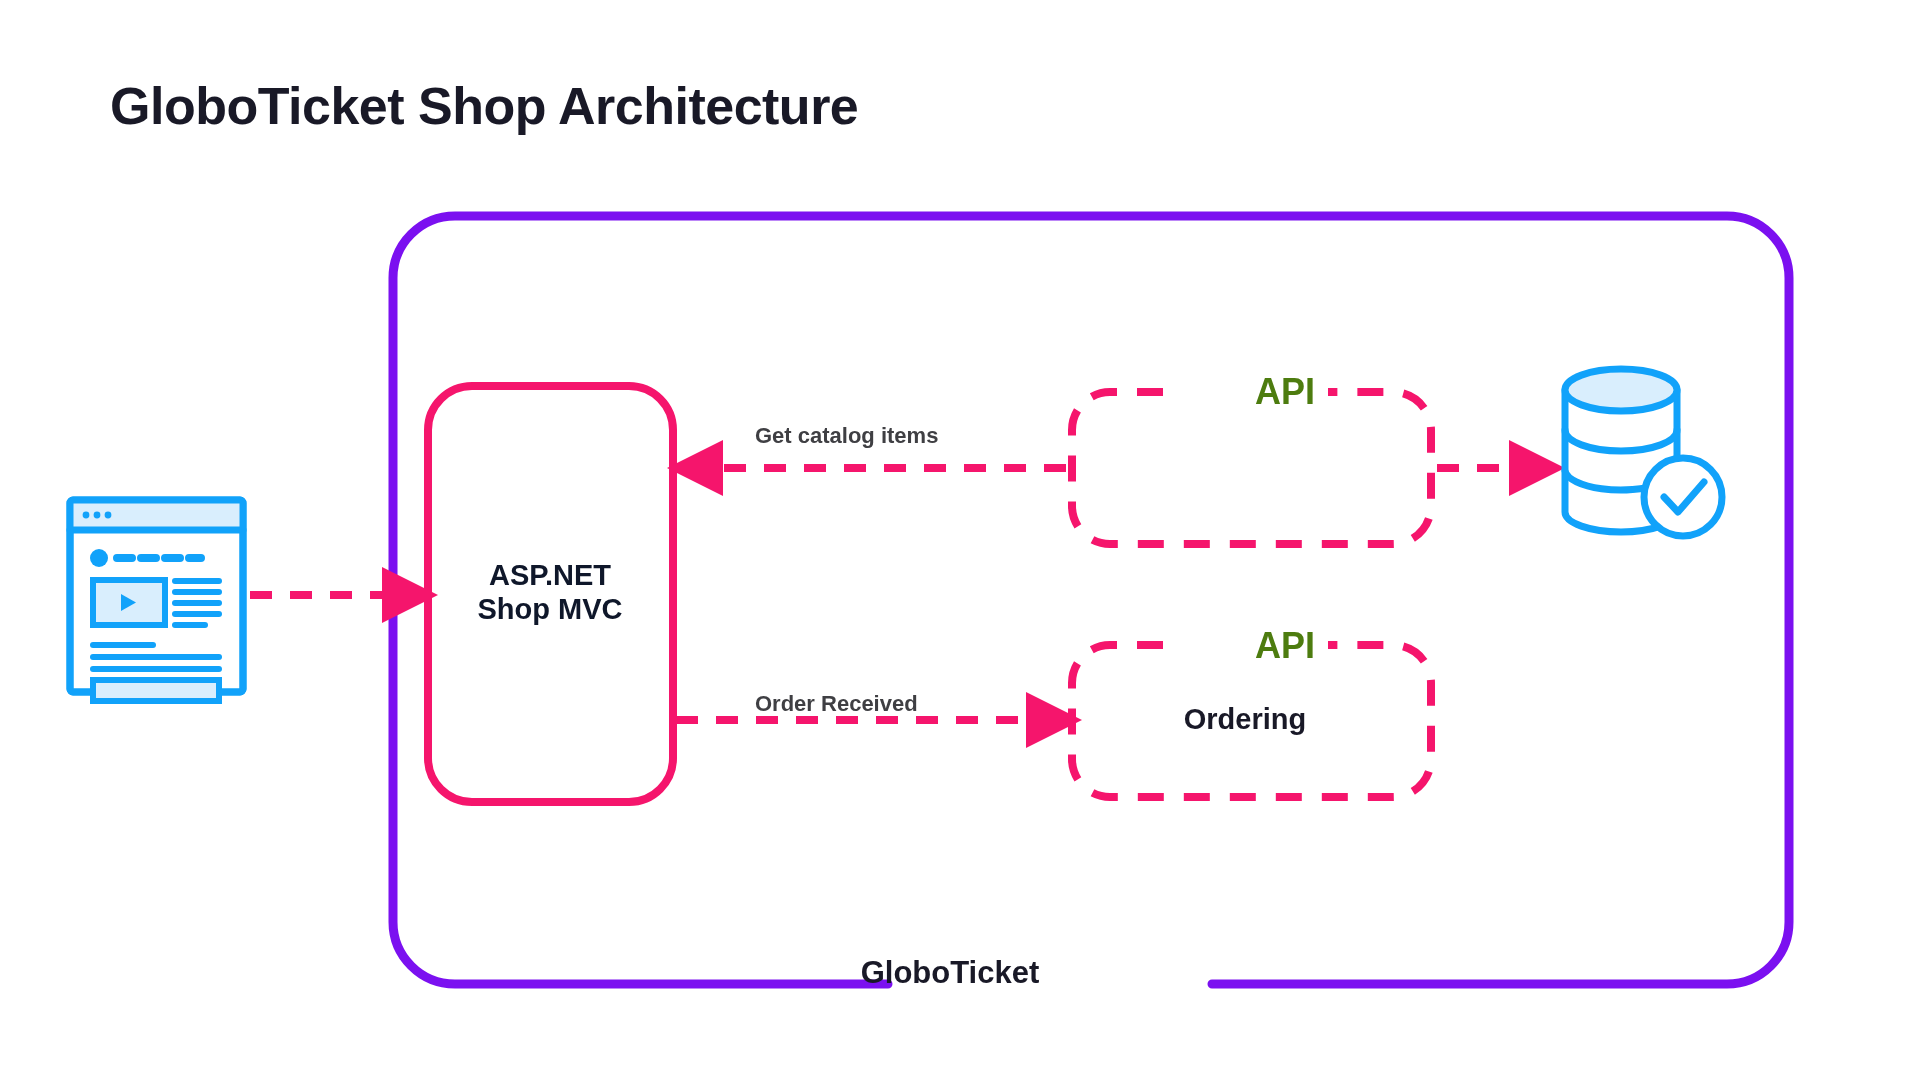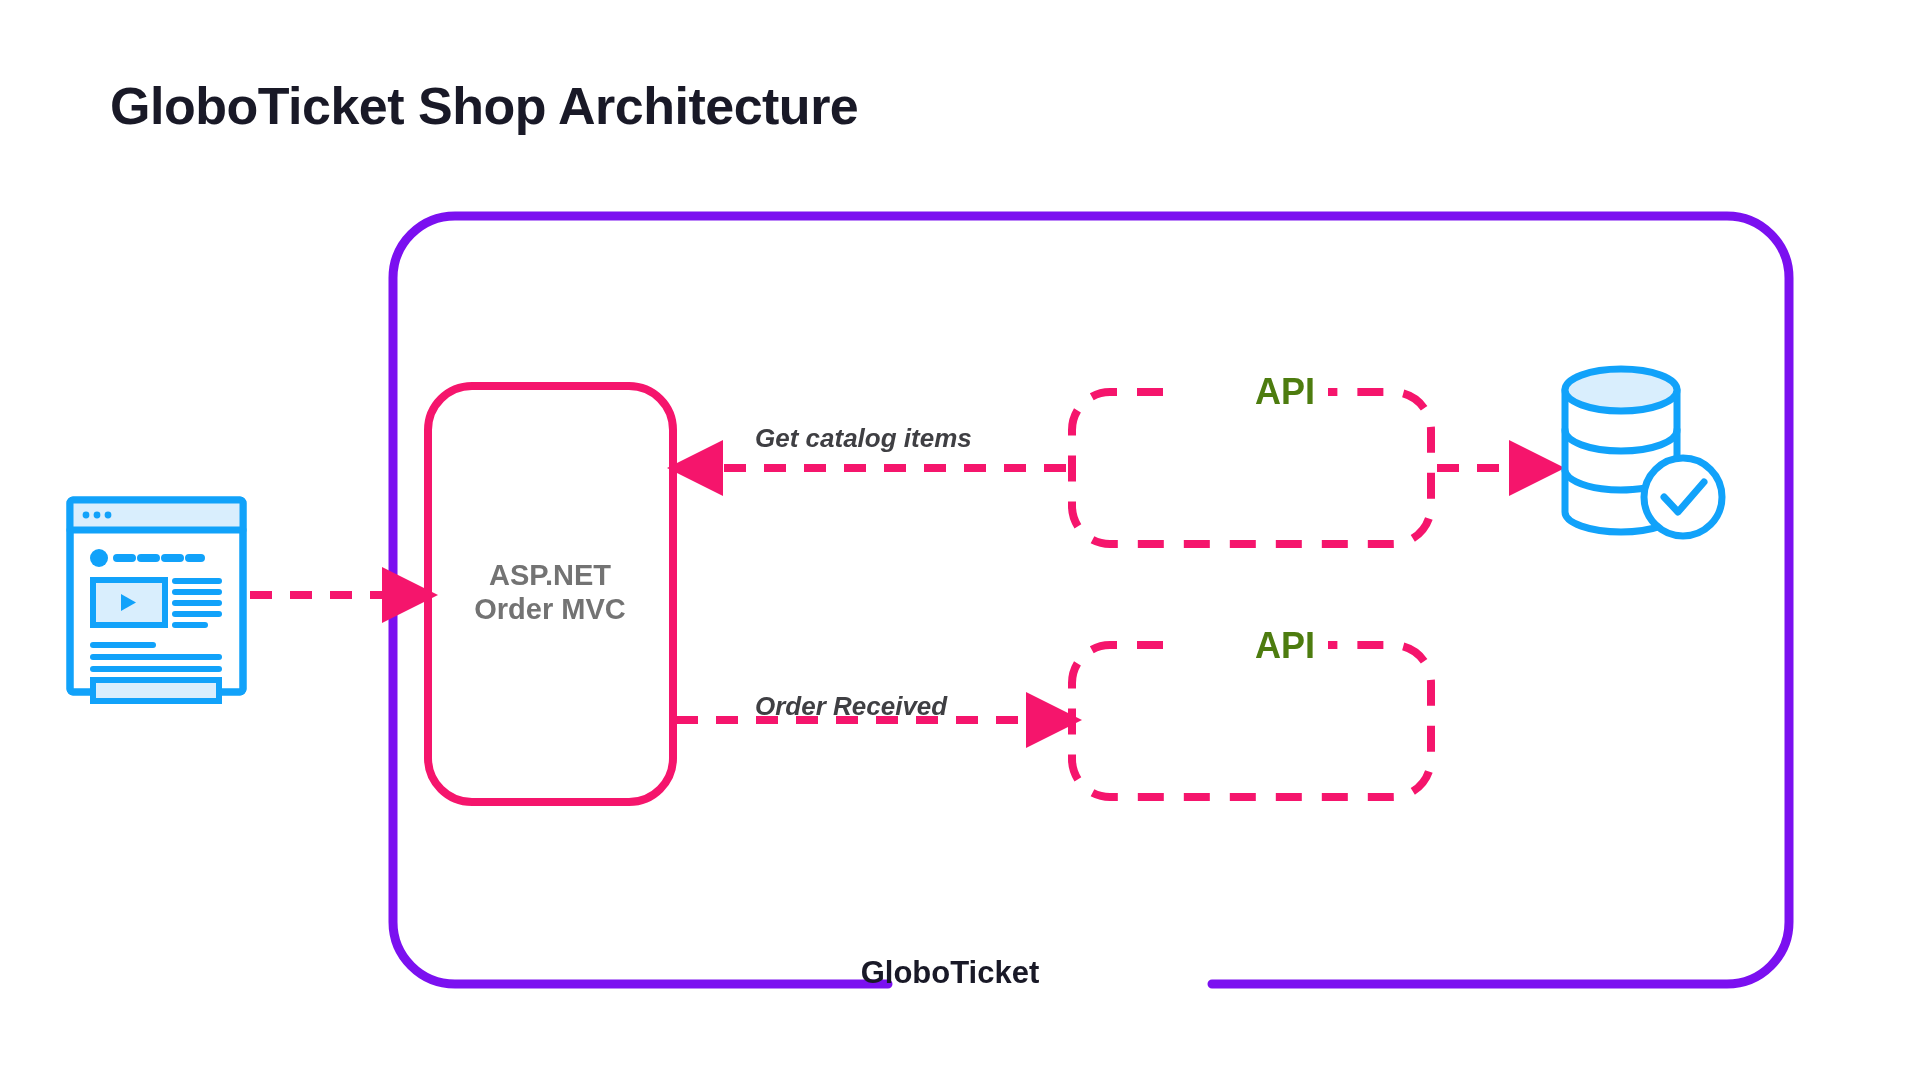--- a/index.html
+++ b/index.html
@@ -64,21 +64,21 @@
     font-weight: 700;
     color: #191927;
   }
 
   #mvc-label {
     left: 420px; top: 558px;
     width: 260px;
     text-align: center;
     font-size: 29px;
     font-weight: 700;
-    color: #737373;
+    color: #0f172a;
   }
 
   .api-tag {
     font-size: 36px;
     font-weight: 700;
     color: #4d7c0f;
     text-align: right;
     width: 140px;
   }
   #catalog-api-tag { left: 1175px; top: 371px; }
@@ -88,24 +88,23 @@
     font-size: 29px;
     font-weight: 700;
     color: #191927;
     text-align: center;
     width: 360px;
   }
   #catalog-name  { left: 1065px; top: 453px; }
   #ordering-name { left: 1065px; top: 702px; }
 
   .flow-label {
-    font-size: 26px;
+    font-size: 22px;
     font-weight: 700;
     color: #3f3f43;
-    font-style: italic;
   }
   #flow-catalog-label { left: 755px; top: 423px; }
   #flow-order-label   { left: 755px; top: 691px; }
 
   #events-label {
     left: 1530px; top: 542px;
     width: 260px;
     text-align: center;
     font-size: 34px;
     font-weight: 700;
@@ -229,28 +228,29 @@
       <path d="M1565 471 A 56 21 0 0 0 1660 484"></path>
 
       <circle cx="1683" cy="497" r="39" fill="#ffffff"></circle>
       <path d="M1664 497 L1678 512 L1704 482" stroke-width="7" fill="none"></path>
     </g>
 
   </svg>
 
   <div id="mvc-label" class="lbl">
     <span>ASP.NET</span><br>
-    <span>Order MVC</span>
+    <span>Shop MVC</span>
   </div>
 
   <div id="catalog-api-tag" class="lbl api-tag">API</div>
 
 
   <div id="ordering-api-tag" class="lbl api-tag">API</div>
 
+  <div id="ordering-name" class="lbl svc-name">Ordering</div>
 
   <div id="flow-catalog-label" class="lbl flow-label">Get catalog items</div>
 
   <div id="flow-order-label" class="lbl flow-label">Order Received</div>
 
 
   <div id="container-label" class="lbl">GloboTicket</div>
 
 </div>
 

